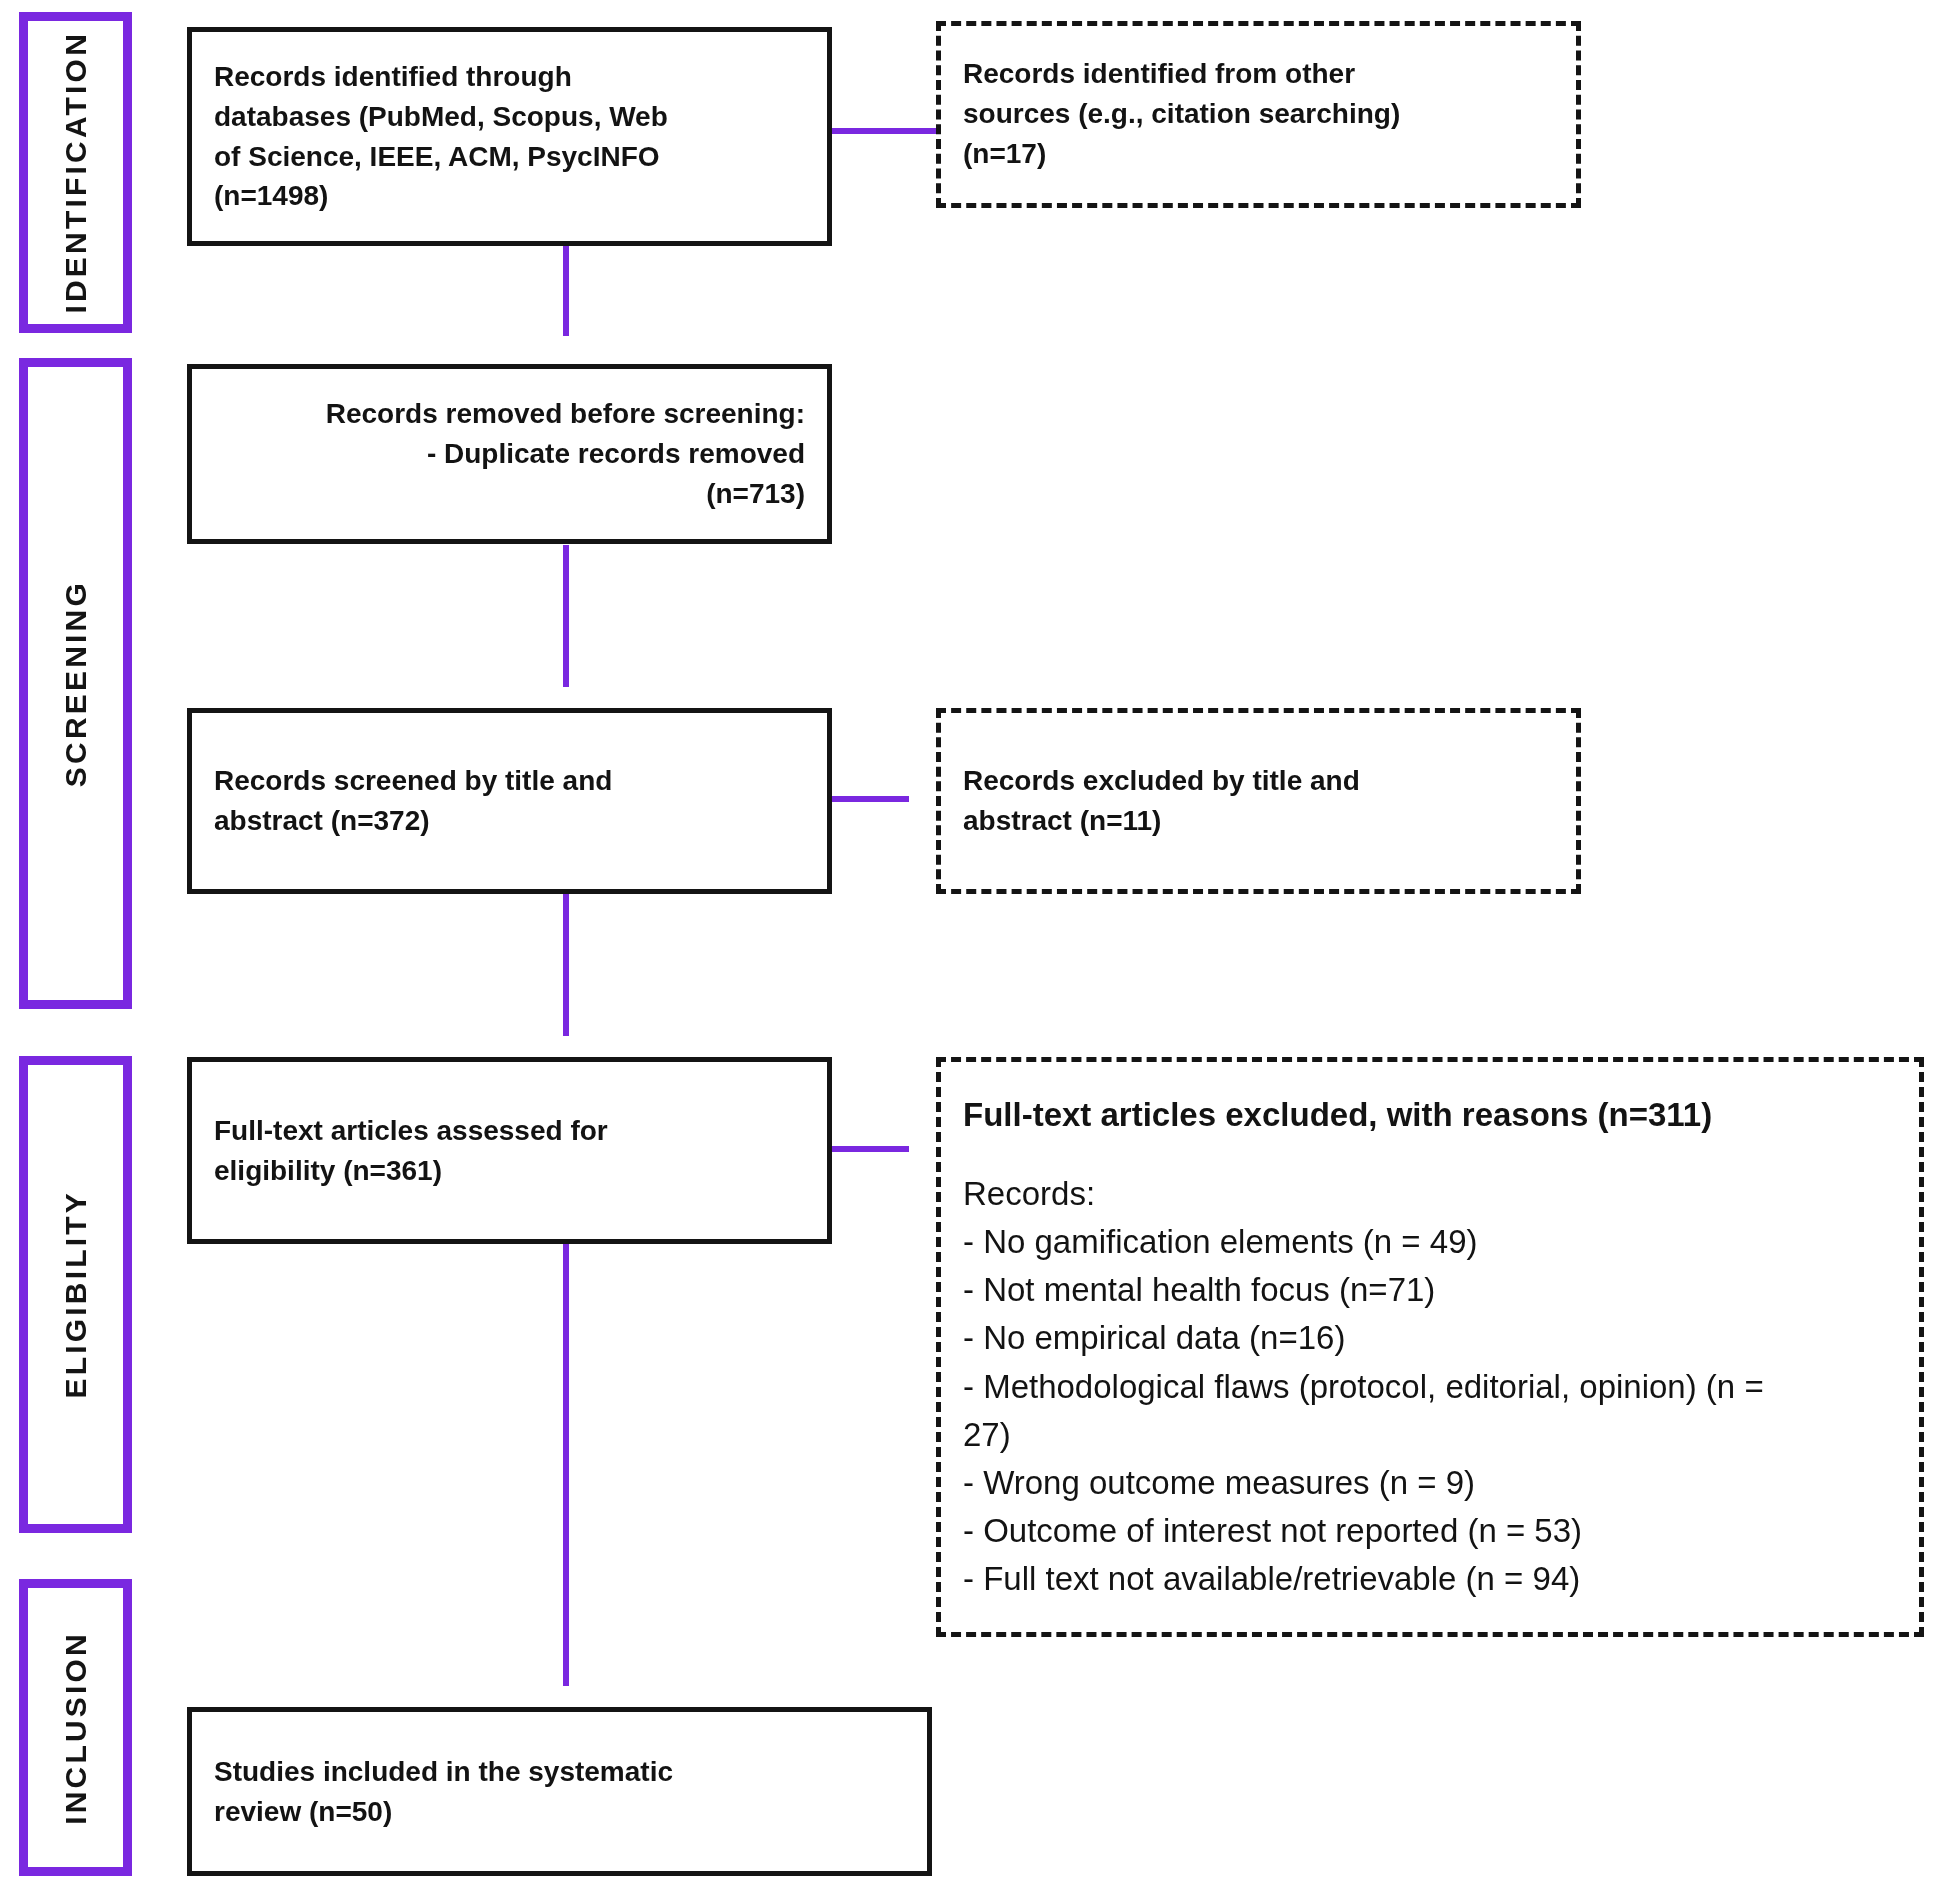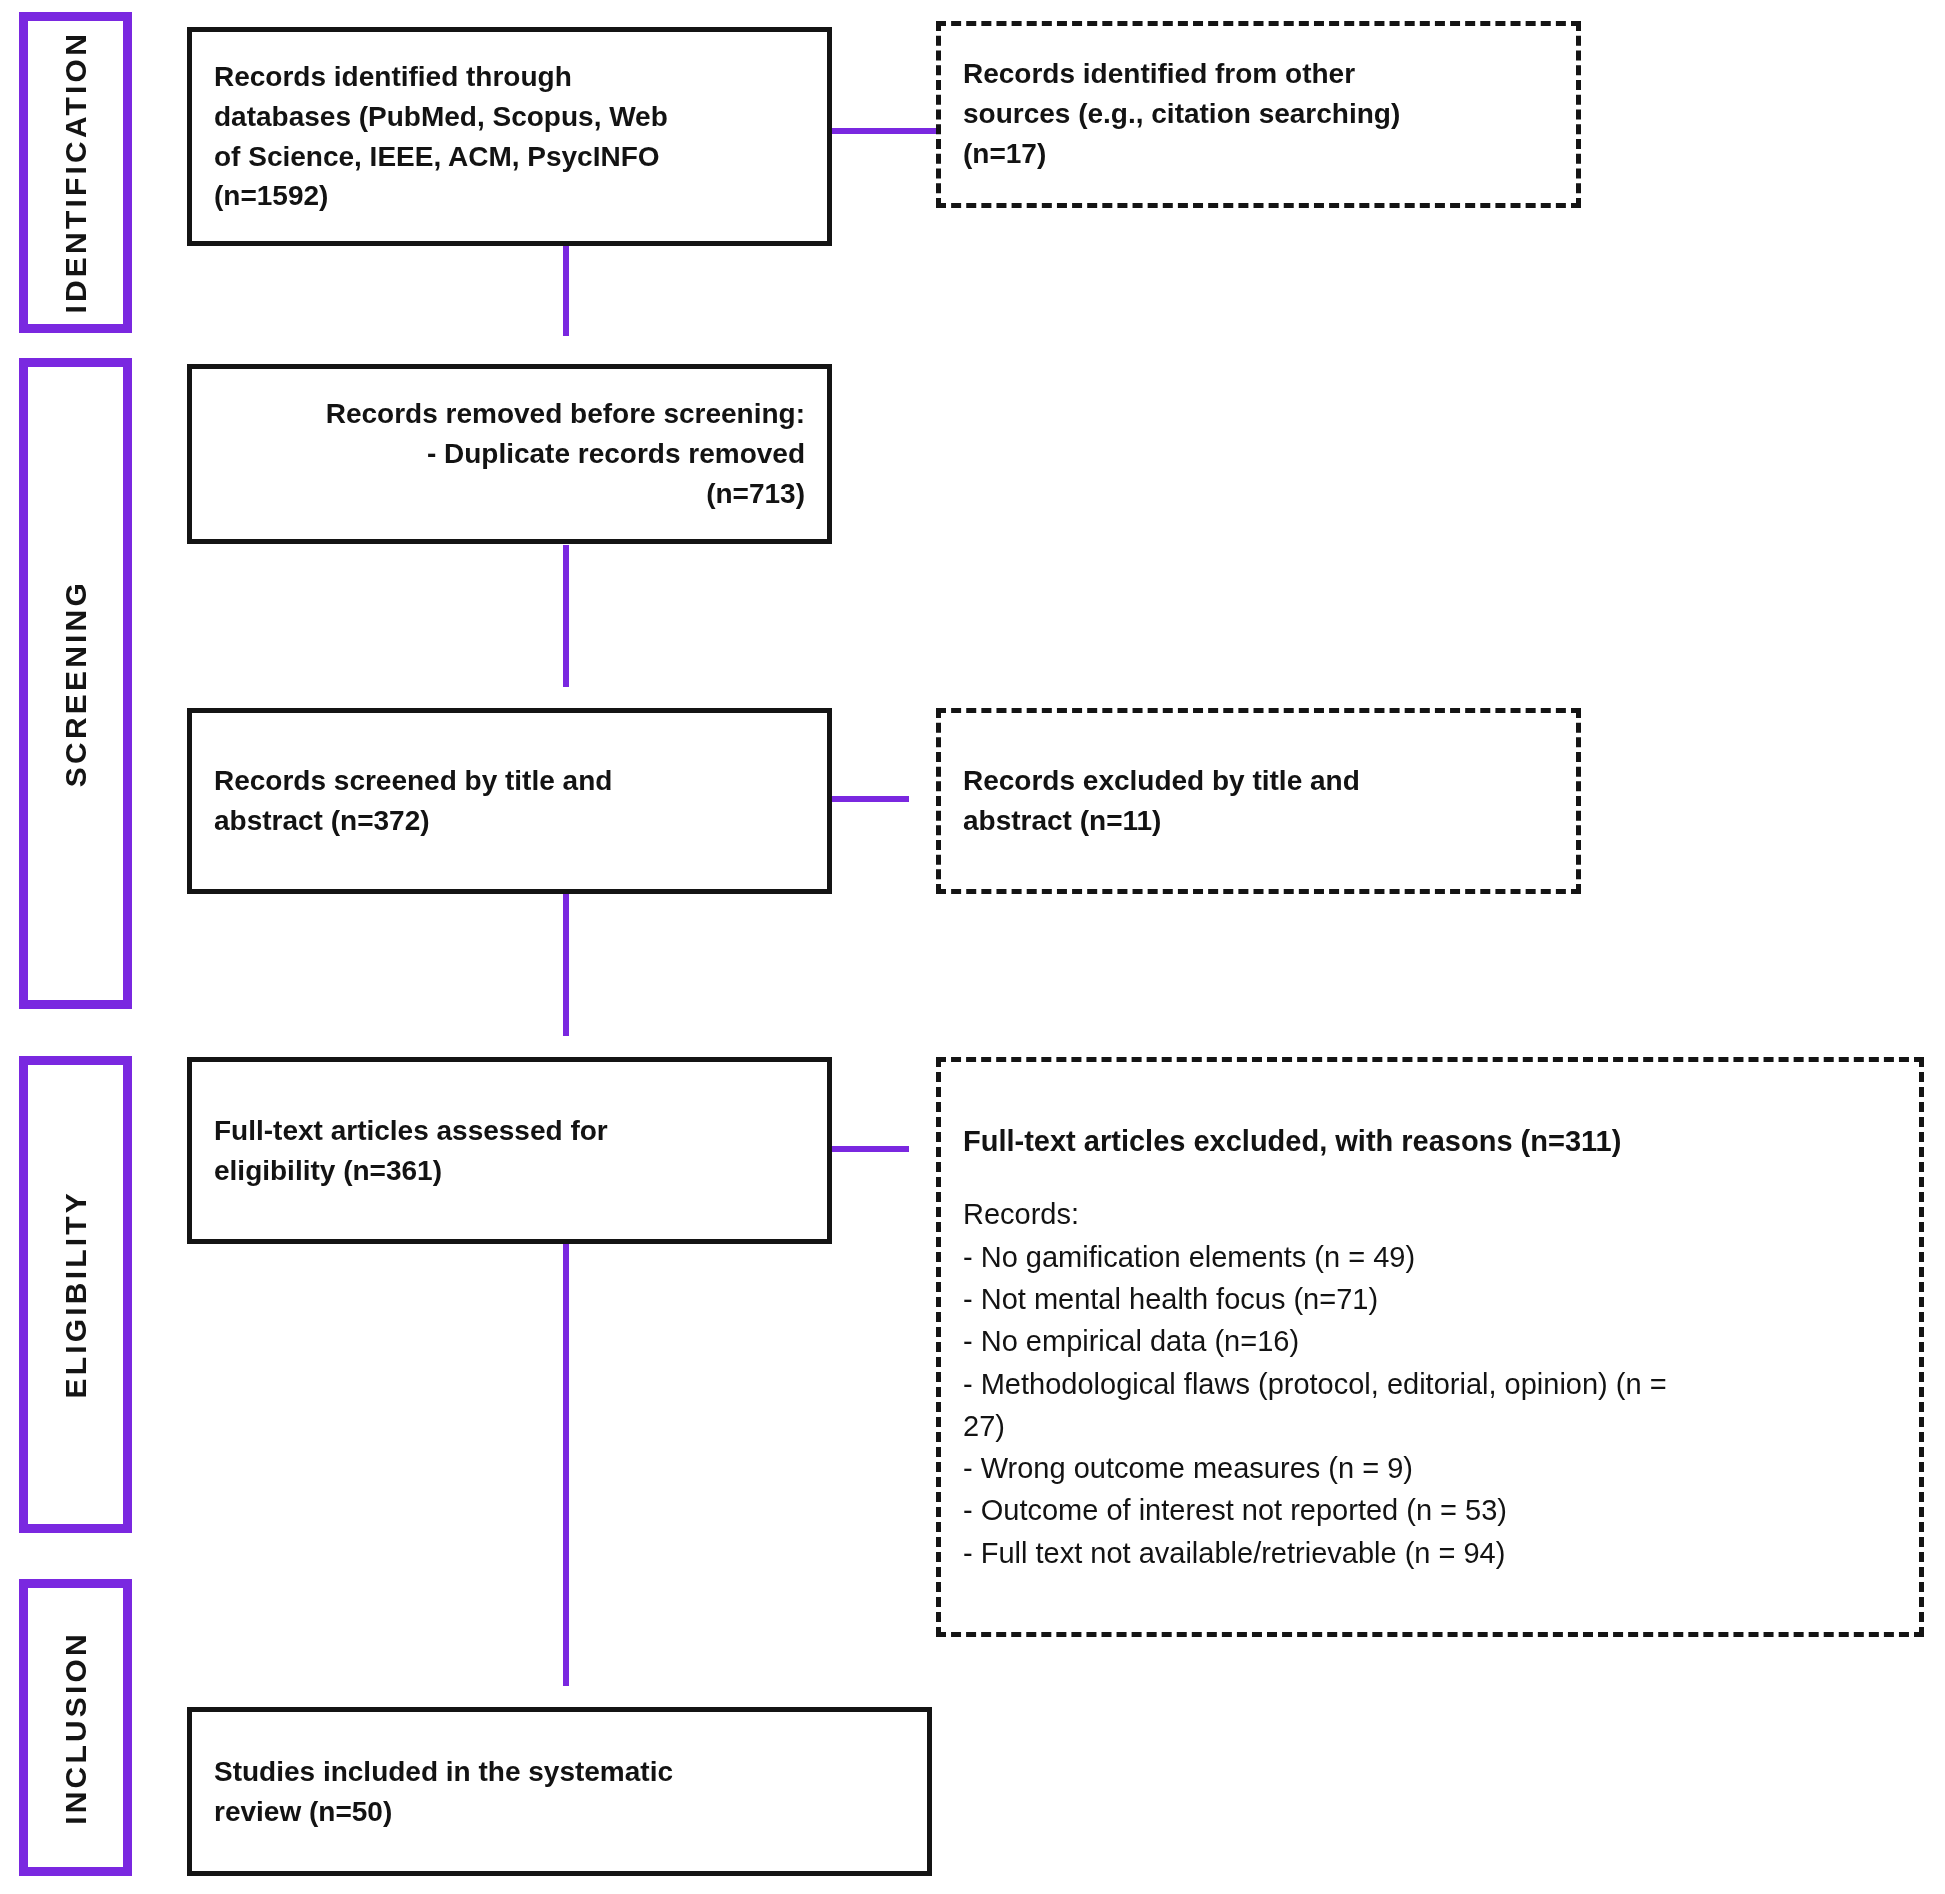--- a/index.html
+++ b/index.html
@@ -77,21 +77,21 @@
   
   #box-identified-db     { left: 187px;  top: 27px;   width: 645px; height: 219px; }
   #box-identified-other  { left: 936px; top: 20.6px;   width: 645px; height: 187px; }
   #box-removed           { left: 187px;  top: 364px;  width: 645px; height: 180px; text-align: right; }
   #box-screened          { left: 187px;  top: 708px; width: 645px; height: 186px; }
   #box-excluded-ta       { left: 936px; top: 708px; width: 645px; height: 186px; }
   #box-fulltext          { left: 187px;  top: 1057px; width: 645px; height: 187px; }
   #box-excluded-reasons  { left: 936px; top: 1057px; width: 988px; height: 580px; }
   #box-included          { left: 187px;  top: 1707px; width: 745px; height: 169px; }
 
-  #box-excluded-reasons .line { font-size: 29px; line-height: 1.46; }
+  #box-excluded-reasons .line { font-size: 33px; line-height: 1.46; }
 
   
   .conn {
     position: absolute;
     background: #7A28E0;
   }
   .conn.v { width: 6.4px; }
   .conn.h { height: 6.4px; }
 
   #conn-db-to-other   { left: 832px; top: 128px;  width: 106px; }
@@ -173,21 +173,21 @@
   <div class="arrow" id="arrow-ft-right">
     <svg width="0.6" height="0.6" viewBox="-10 -60 110 120">
       <path d="M 2,-52 Q -6,-56 -4,-46 L 10,-4 L -4,38 Q -6,48 2,44 L 86,6 Q 94,0 86,-6 Z" fill="#7A28E0"></path>
     </svg>
   </div>
 
   <div class="pbox solid" id="box-identified-db">
     <div class="line">Records identified through</div>
     <div class="line">databases (PubMed, Scopus, Web</div>
     <div class="line">of Science, IEEE, ACM, PsycINFO</div>
-    <div class="line">(n=1592)</div>
+    <div class="line">(n=1498)</div>
   </div>
 
   <div class="pbox dashed" id="box-identified-other">
     <div class="line">Records identified from other</div>
     <div class="line">sources (e.g., citation searching)</div>
     <div class="line">(n=17)</div>
   </div>
 
   <div class="pbox solid" id="box-removed">
     <div class="line">Records removed before screening:</div>

